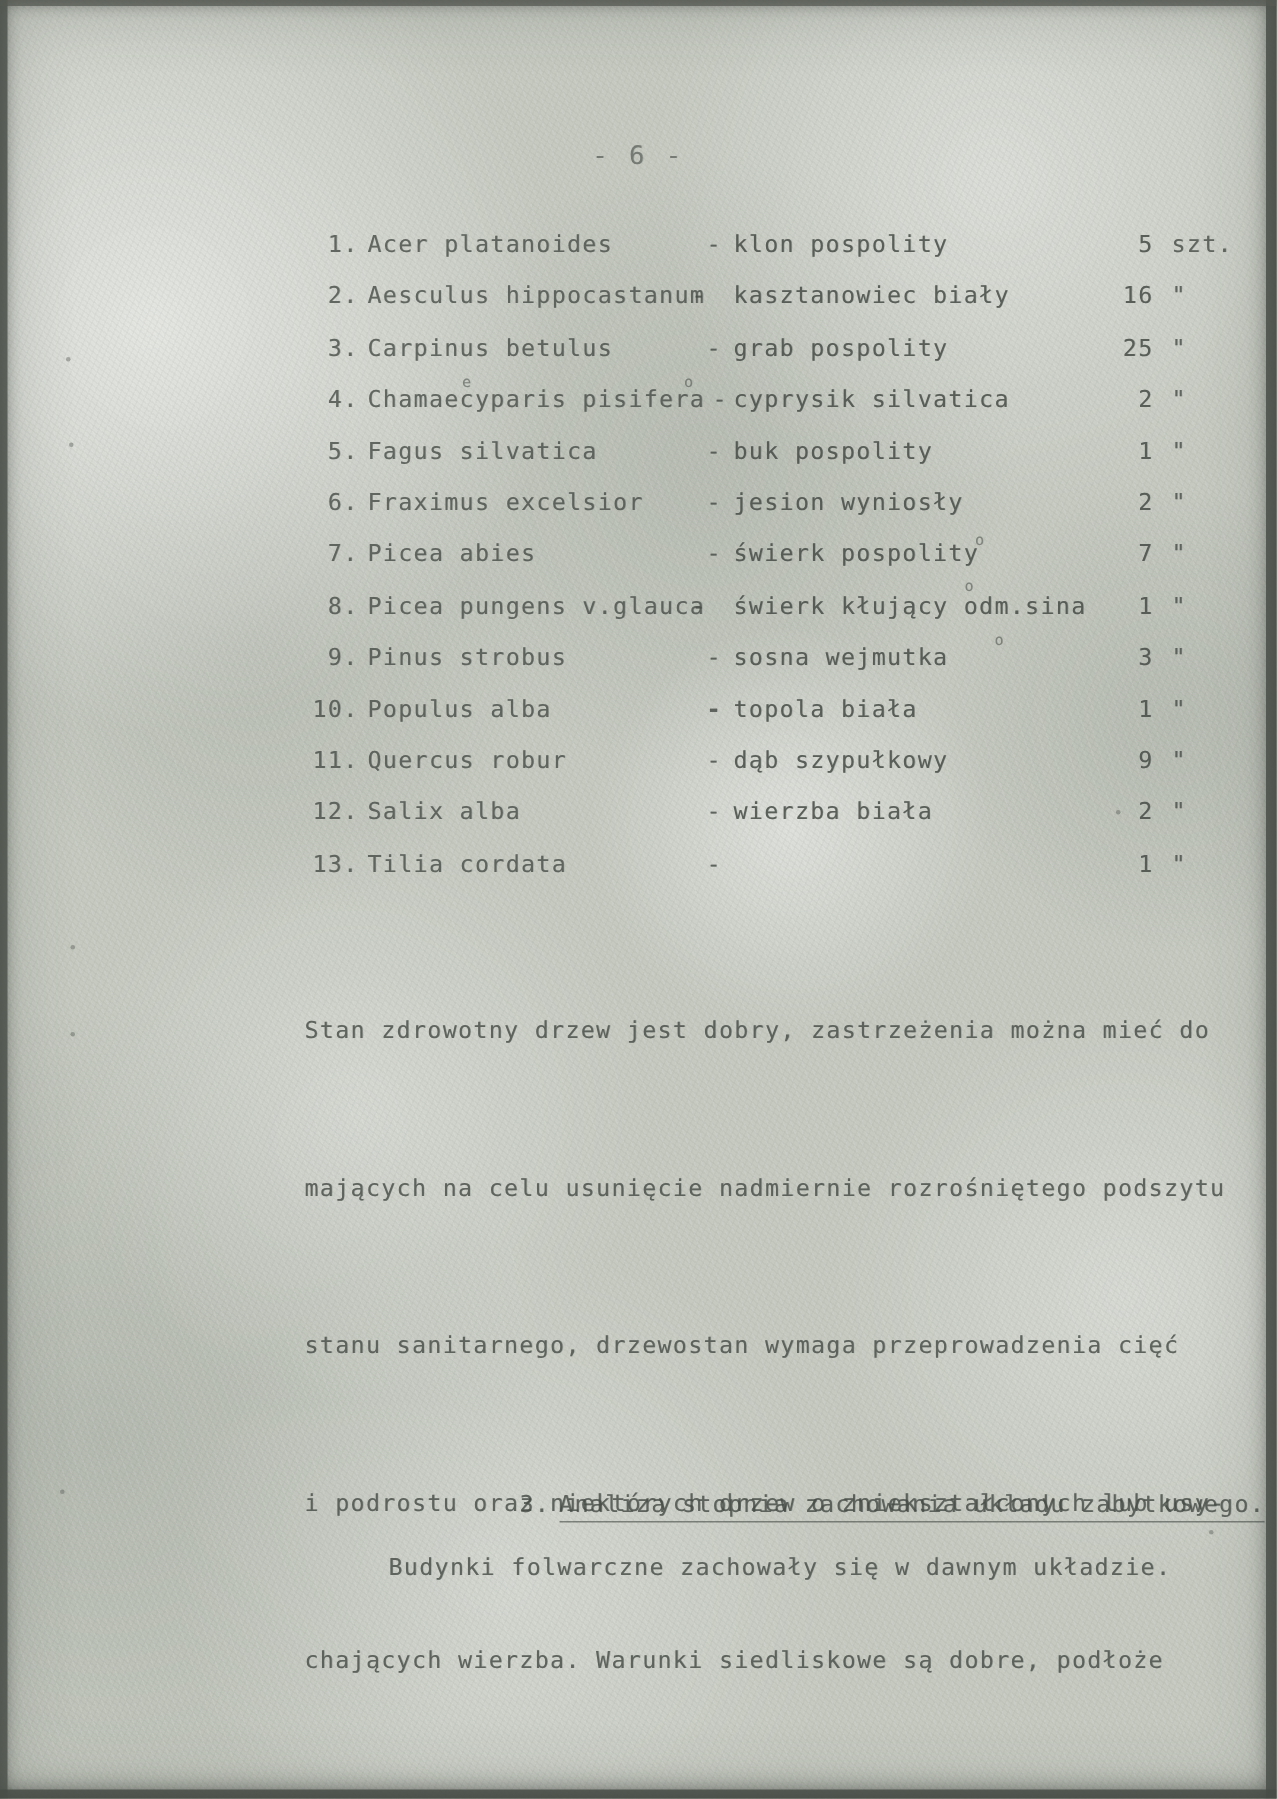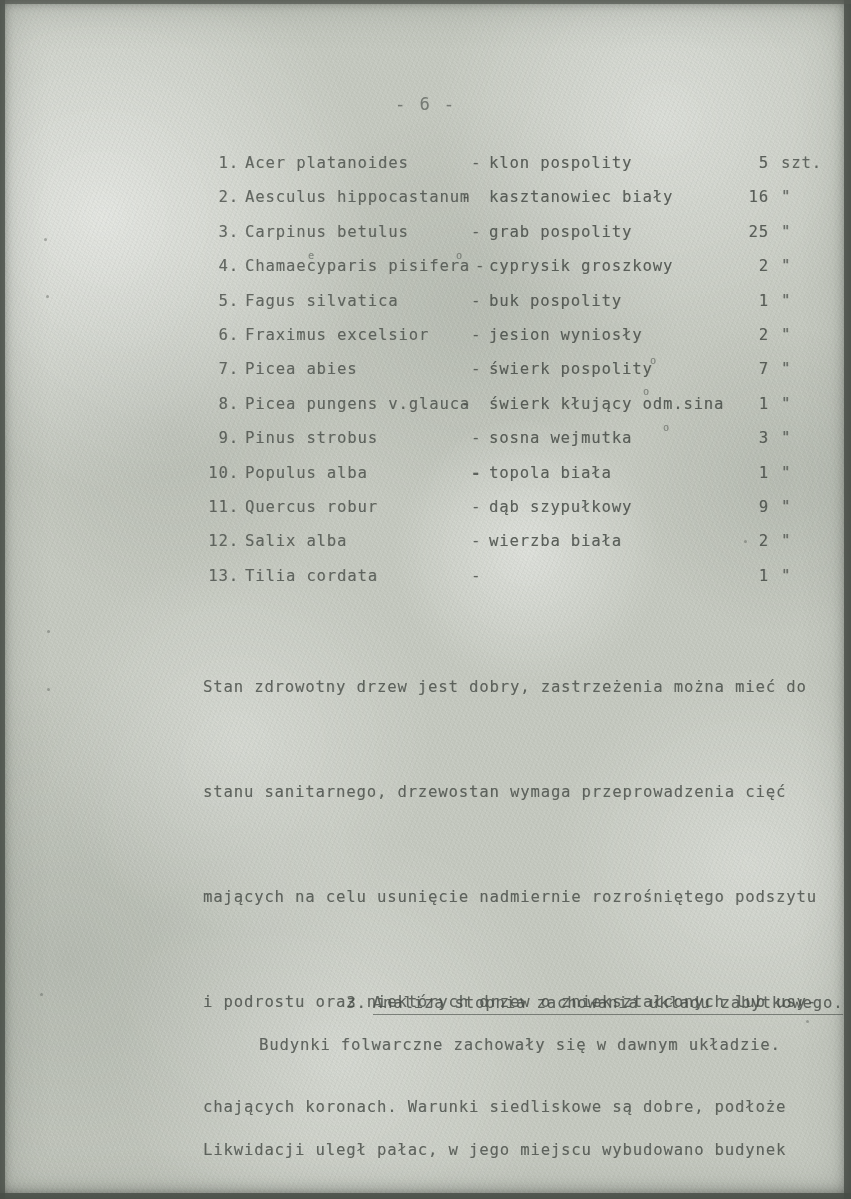--- a/index.html
+++ b/index.html
@@ -220,21 +220,21 @@
         <span class="tw c-qty">25</span>
         <span class="tw c-unit">"</span>
       </div>
 
       <div class="row r4">
         <span class="tw c-num">4.</span>
         <span class="tw c-lat">Chamaecyparis pisifera</span>
         <span class="tw sup" style="left:105px; top:-10px;">e</span>
         <span class="tw sup" style="left:253px; top:-10px;">o</span>
         <span class="tw c-dash">-</span>
-        <span class="tw c-pol">cyprysik groszkowy</span>
+        <span class="tw c-pol">cyprysik silvatica</span>
         <span class="tw c-qty">2</span>
         <span class="tw c-unit">"</span>
       </div>
 
       <div class="row">
         <span class="tw c-num">5.</span>
         <span class="tw c-lat">Fagus silvatica</span>
         <span class="tw c-dash">-</span>
         <span class="tw c-pol">buk pospolity</span>
         <span class="tw c-qty">1</span>
@@ -312,38 +312,37 @@
         <span class="tw c-lat">Tilia cordata</span>
         <span class="tw c-dash">-</span>
         <span class="tw c-qty">1</span>
         <span class="tw c-unit">"</span>
       </div>
 
     </div>
 
     <div class="tw para" id="para1">
       <span class="ln">Stan zdrowotny drzew jest dobry, zastrzeżenia można mieć do</span>
+      <span class="ln">mających na celu usunięcie nadmiernie rozrośniętego podszytu</span>
       <span class="ln">stanu sanitarnego, drzewostan wymaga przeprowadzenia cięć</span>
-      <span class="ln">mających na celu usunięcie nadmiernie rozrośniętego podszytu</span>
       <span class="ln">i podrostu oraz niektórych drzew o zniekształconych lub usy-</span>
-      <span class="ln">chających koronach. Warunki siedliskowe są dobre, podłoże</span>
+      <span class="ln">chających wierzba. Warunki siedliskowe są dobre, podłoże</span>
       <span class="ln">tworzą gleby brunatne kwaśne miejscami występują czarne ziemie.</span>
       
       
     </div>
 
     <div class="tw para" id="heading">
       <span class="head-line">
         <span class="head-num">3.</span><span class="head-txt">Analiza stopnia zachowania układu zabytkowego.</span>
       </span>
     </div>
 
     <div class="tw para" id="para2">
       <span class="ln indent">Budynki folwarczne zachowały się w dawnym układzie.</span>
-      <span class="ln">Likwidacji uległ pałac, w jego miejscu wybudowano budynek</span>
       
       
       
     </div>
 
   </div>
 
   <div class="vignette"></div>
   <div class="edge-left"></div>
   <div class="edge-right"></div>

